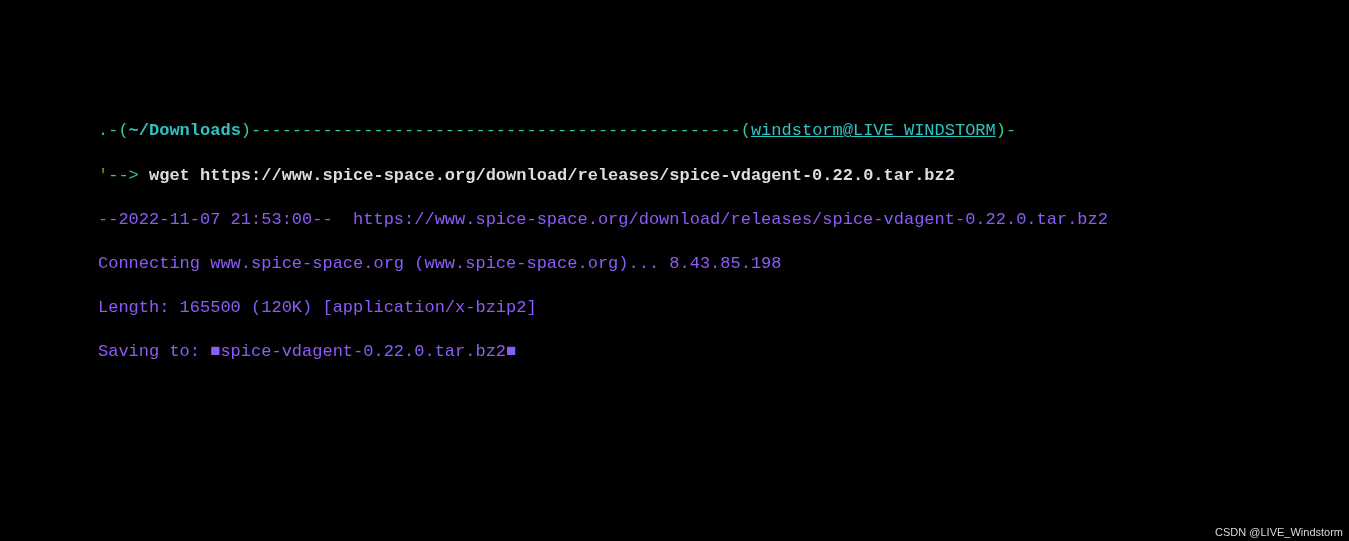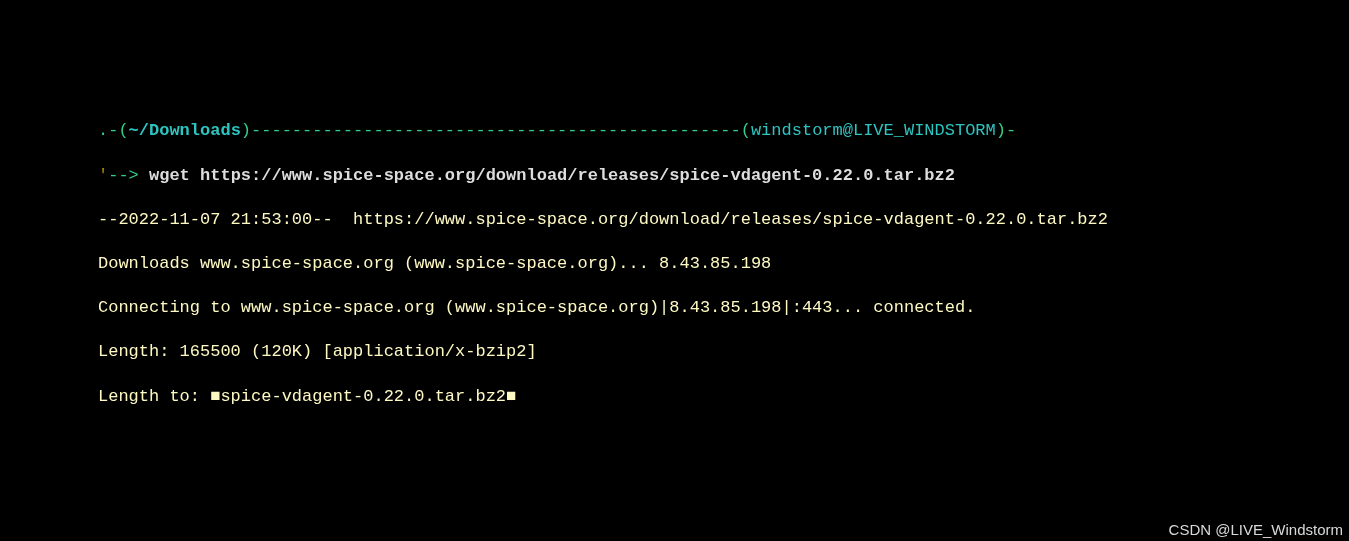--- a/index.html
+++ b/index.html
@@ -12,48 +12,47 @@
     width: 1349px;
     height: 541px;
     overflow: hidden;
     position: relative;
     white-space: pre;
   }
   .terminal {
     padding: 10px 0 0 98px;
   }
   .green  { color: #33cc88; }
-  .cyan   { color: #2ec4c0; }
+  .cyan   { color: #2ec4c0; text-decoration: underline; }
   .cyanb  { color: #2ec4c0; font-weight: bold; text-align: right; }
   .yellow { color: #aa8800; }
   .white  { color: #dddddd; font-weight: bold; }
-  .grey   { color: #fef9c3; }
+  .grey   { color: #8b5cf6; }
   .ln { display: block; }
   .watermark {
     position: absolute;
     right: 6px;
     bottom: 2px;
     color: #d9d9d9;
     font-family: Arial, sans-serif;
-    font-size: 15px;
+    font-size: 11px;
   }
 </style>
 </head>
 <body>
 
 
 
 <div class="terminal">
 <span class="ln"><span class="green">.</span><span class="green">-(</span><span class="cyanb">~/Downloads</span><span class="green">)</span><span class="green">------------------------------------------------</span><span class="green">(</span><span class="cyan">windstorm</span><span class="cyan">@</span><span class="cyan">LIVE_WINDSTORM</span><span class="green">)-</span></span>
 <span class="ln"><span class="yellow">'</span><span class="green">--&gt; </span><span class="white">wget https://www.spice-space.org/download/releases/spice-vdagent-0.22.0.tar.bz2</span></span>
 <span class="ln grey">--2022-11-07 21:53:00--  https://www.spice-space.org/download/releases/spice-vdagent-0.22.0.tar.bz2</span>
-<span class="ln grey">Downloads www.spice-space.org (www.spice-space.org)... 8.43.85.198</span>
-<span class="ln grey">Connecting to www.spice-space.org (www.spice-space.org)|8.43.85.198|:443... connected.</span>
+<span class="ln grey">Connecting www.spice-space.org (www.spice-space.org)... 8.43.85.198</span>
 <span class="ln grey">Length: 165500 (120K) [application/x-bzip2]</span>
-<span class="ln"><span class="grey">Length to: </span><span class="grey">■spice-vdagent-0.22.0.tar.bz2■</span></span>
+<span class="ln"><span class="grey">Saving to: </span><span class="grey">■spice-vdagent-0.22.0.tar.bz2■</span></span>
 <span class="ln"> </span>
 
 
 
 
 
 
 
 
 

